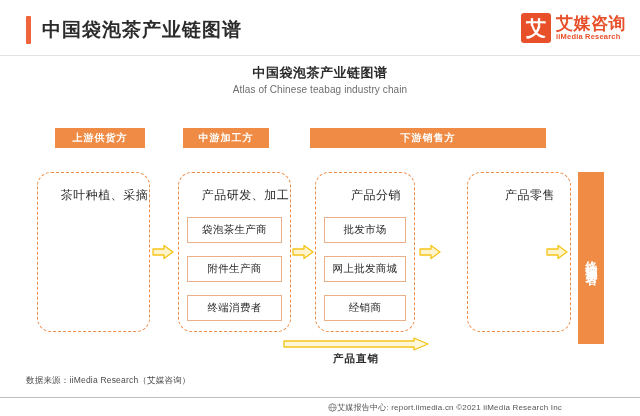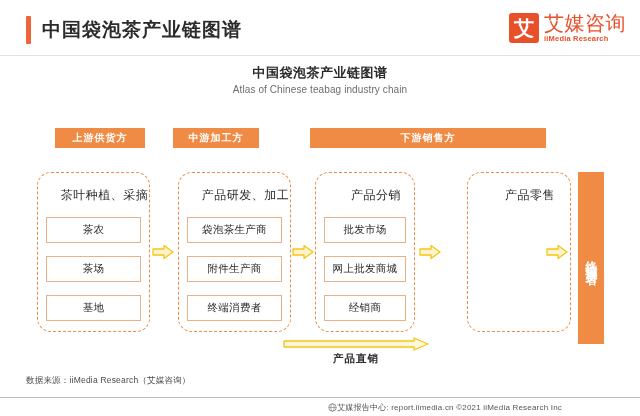--- a/index.html
+++ b/index.html
@@ -29,21 +29,21 @@
     position:absolute;right:14px;top:12px;height:32px;
     display:flex;align-items:center;gap:5px;
   }
   #brand-mark{
     width:30px;height:30px;background:#e8502a;border-radius:3px;
     color:#fff;font-size:20px;font-weight:bold;
     display:flex;align-items:center;justify-content:center;
     line-height:1;
   }
   #brand-text{display:flex;flex-direction:column;justify-content:center;}
-  #brand-cn{font-size:20px;font-weight:normal;color:#e8502a;line-height:1.05;letter-spacing:.5px;}
+  #brand-cn{font-size:17px;font-weight:bold;color:#e8502a;line-height:1.05;letter-spacing:.5px;}
   #brand-en{font-size:7.5px;font-weight:bold;color:#e8502a;line-height:1.2;letter-spacing:.2px;}
 
   #header-rule{position:absolute;left:0;top:55px;width:640px;height:1px;background:#e2e2e2;}
 
   
   #chart-title{
     position:absolute;left:0;top:64px;width:640px;text-align:center;
     font-size:13px;font-weight:bold;color:#2b2b2b;letter-spacing:.5px;
   }
   #chart-subtitle{
@@ -52,21 +52,21 @@
   }
 
   
   .stage-bar{
     position:absolute;top:128px;height:20px;
     background:#ef8b44;
     display:flex;align-items:center;justify-content:center;
     color:#ffffff;font-size:10px;font-weight:bold;letter-spacing:1px;
   }
   #stage-bar-0{left:55px;width:90px;}
-  #stage-bar-1{left:173px;width:86px;}
+  #stage-bar-1{left:183px;width:86px;}
   #stage-bar-2{left:310px;width:236px;}
 
   
   .group-box{
     position:absolute;top:172px;height:160px;
     border:1.6px dashed #ef8b44;border-radius:14px;
     box-sizing:border-box;
   }
   #group-0{left:37px;width:113px;}
   #group-1{left:178px;width:113px;}
@@ -149,25 +149,20 @@
 
 <div id="chart-title">中国袋泡茶产业链图谱</div>
 <div id="chart-subtitle">Atlas of Chinese teabag industry chain</div>
 
 <div class="stage-bar" id="stage-bar-0">上游供货方</div>
 <div class="stage-bar" id="stage-bar-1">中游加工方</div>
 <div class="stage-bar" id="stage-bar-2">下游销售方</div>
 
 <div class="group-box" id="group-0">
   <div class="group-title">茶叶种植、采摘</div>
-  <div class="group-items">
-    <div class="group-item">茶农</div>
-    <div class="group-item">茶场</div>
-    <div class="group-item">基地</div>
-  </div>
 </div>
 
 <div class="group-box" id="group-1">
   <div class="group-title">产品研发、加工</div>
   <div class="group-items">
     <div class="group-item">袋泡茶生产商</div>
     <div class="group-item">附件生产商</div>
     <div class="group-item">终端消费者</div>
   </div>
 </div>

